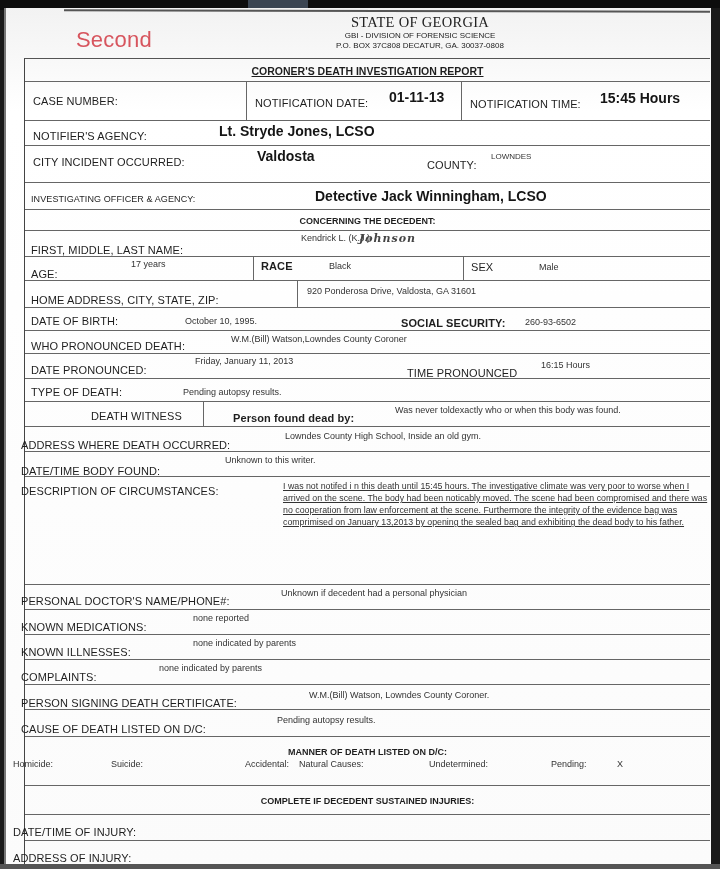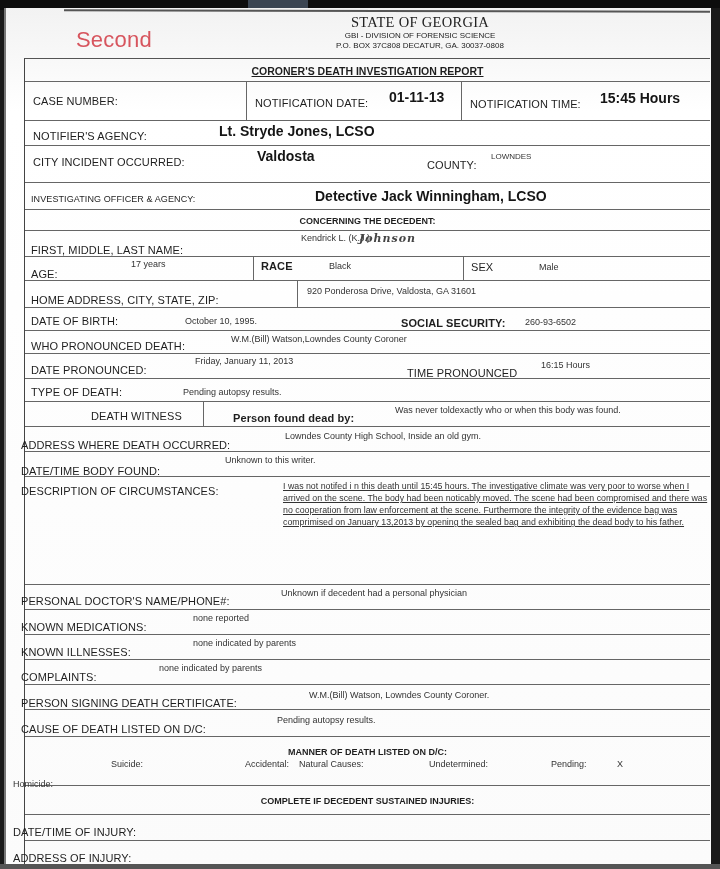--- a/index.html
+++ b/index.html
@@ -186,21 +186,21 @@
     <span class="val" style="left:284px;top:5px;">W.M.(Bill) Watson, Lowndes County Coroner.</span>
   </div>
 
   <div class="row" style="top:651px;height:26px;">
     <span class="lbl" style="left:-4px;top:13px;">CAUSE OF DEATH LISTED ON D/C:</span>
     <span class="val" style="left:252px;top:5px;">Pending autopsy results.</span>
   </div>
 
   <div class="row" style="top:678px;height:48px;">
     <div class="center" style="top:10px;font-size:9px;">MANNER OF DEATH LISTED ON D/C:</div>
-    <span class="manner" style="left:-12px;margin-top:20px;">Homicide:</span>
+    <span class="manner" style="left:-12px;">Homicide:</span>
     <span class="manner" style="left:86px;">Suicide:</span>
     <span class="manner" style="left:176px;margin-left:44px;">Accidental:</span>
     <span class="manner" style="left:274px;">Natural Causes:</span>
     <span class="manner" style="left:404px;">Undetermined:</span>
     <span class="manner" style="left:526px;">Pending:</span>
     <span class="manner" style="left:592px;">X</span>
   </div>
 
   <div class="row" style="top:727px;height:28px;">
     <div class="center" style="top:10px;font-size:9px;">COMPLETE IF DECEDENT SUSTAINED INJURIES:</div>

